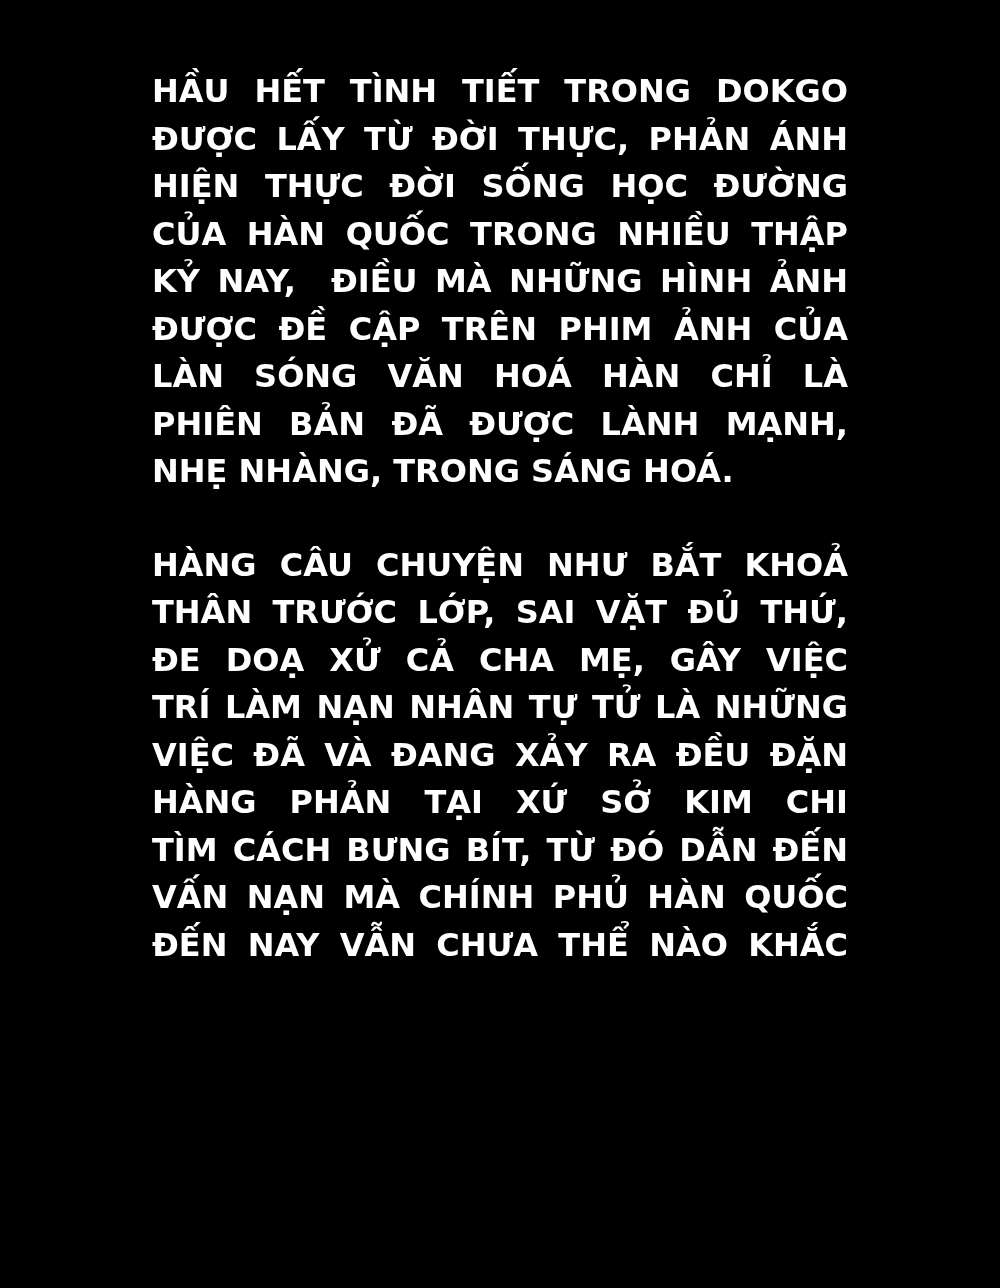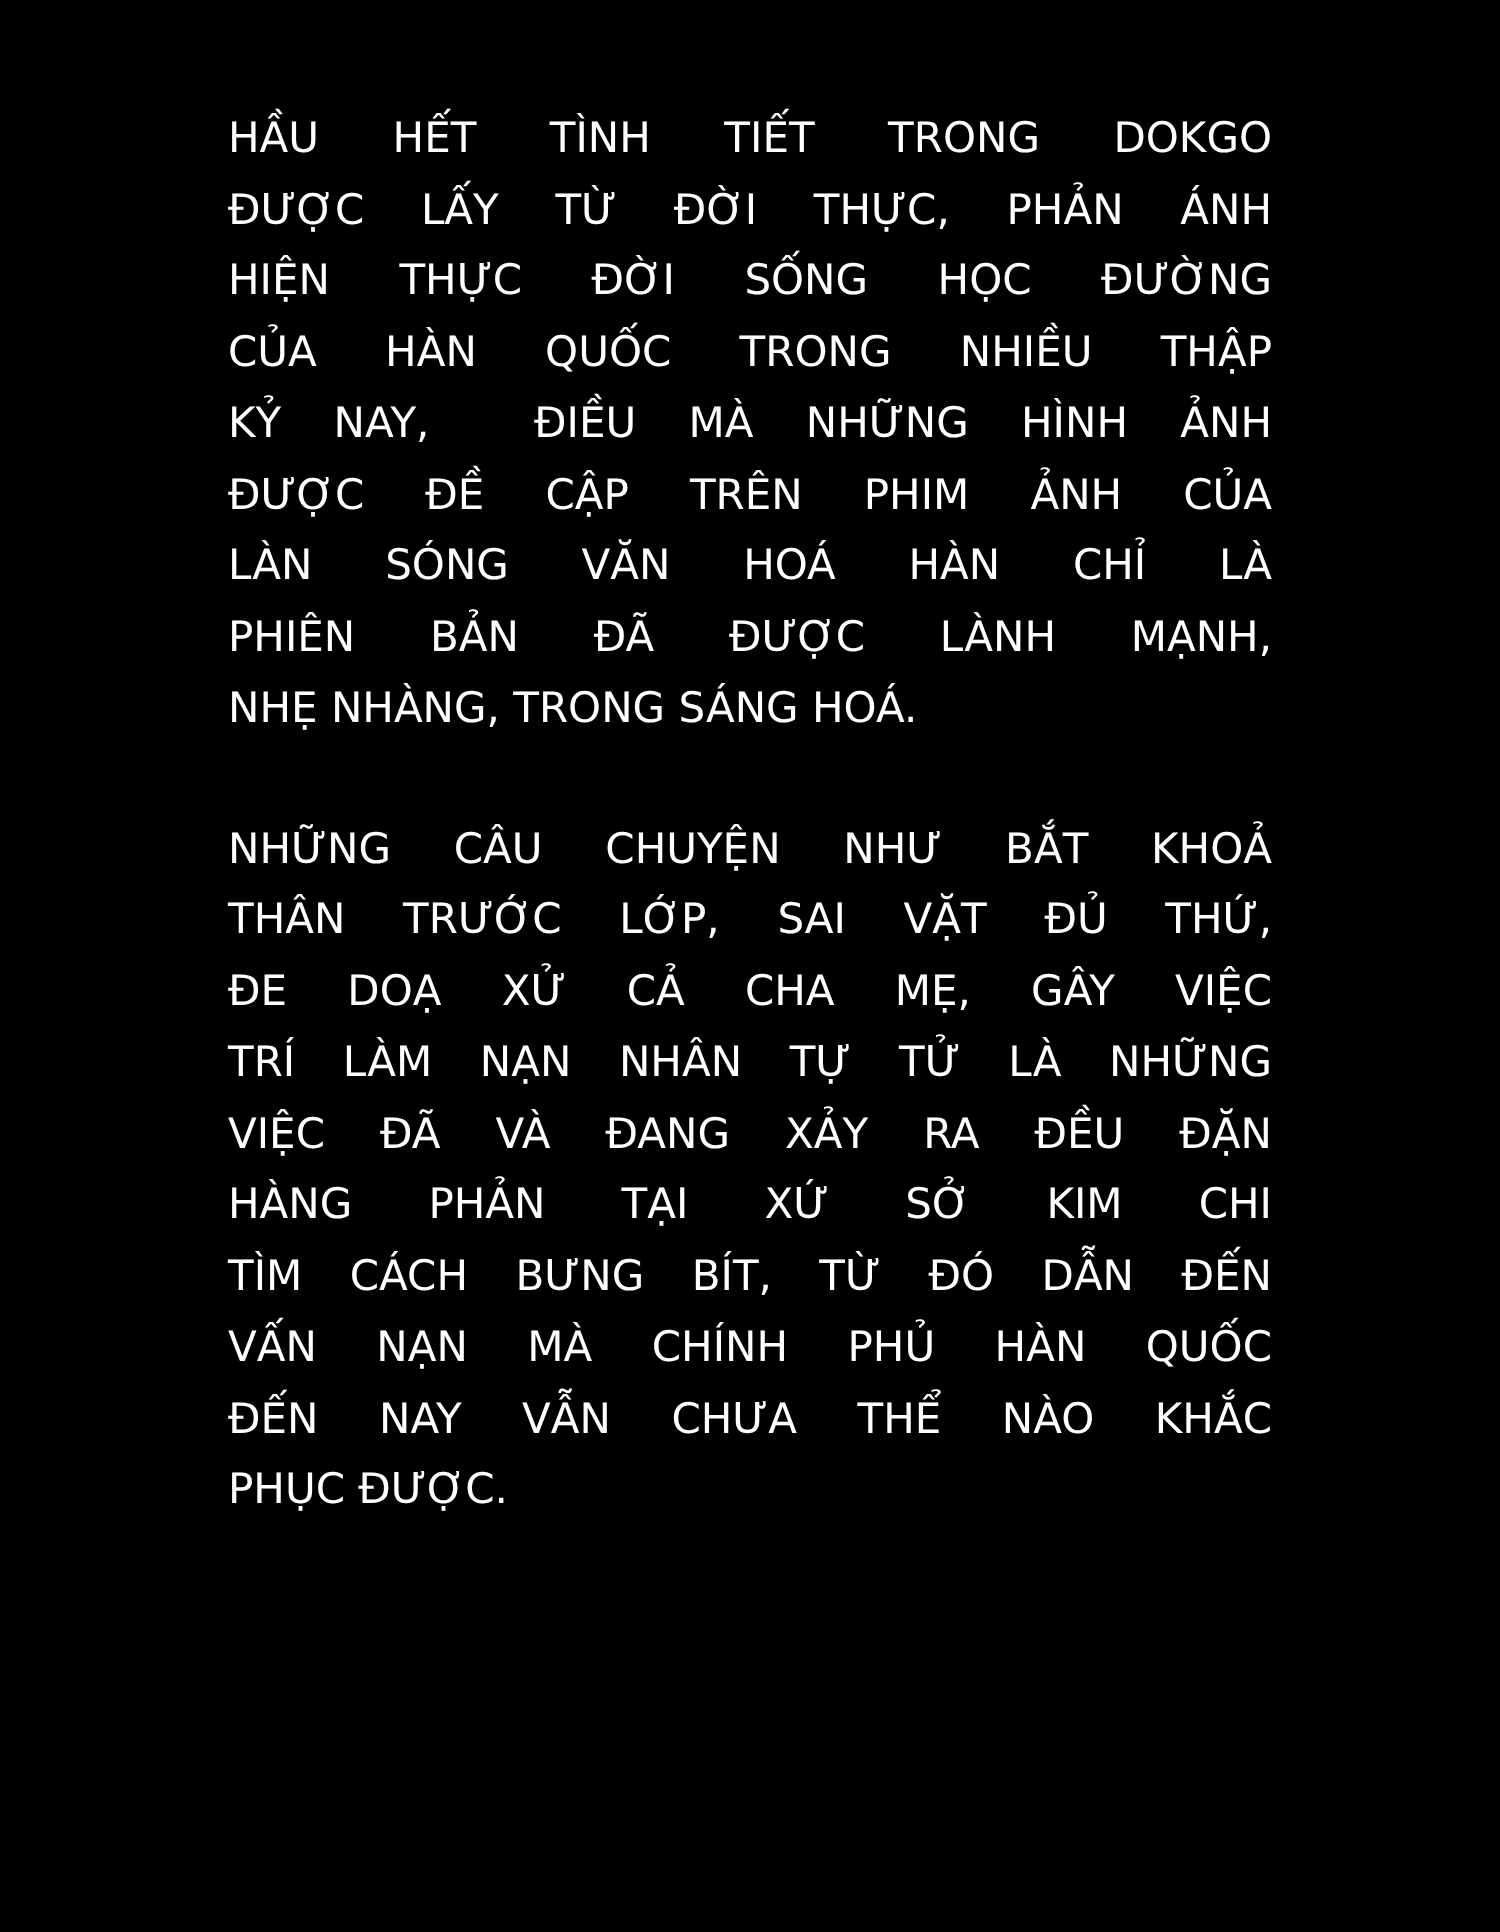--- a/index.html
+++ b/index.html
@@ -14,22 +14,22 @@
     margin: 0 auto;
     background: var(--bg, #000000);
     overflow: hidden;
   }
   .note-block {
     width: 696px;
     margin: 0 auto;
     padding-top: 68px;
     color: var(--fg, #ffffff);
     font-family: "DejaVu Sans", sans-serif;
-    font-weight: normal;
-    font-size: 28px;
+    font-weight: bold;
+    font-size: 32px;
     line-height: 47.5px;
     -webkit-font-smoothing: antialiased;
   }
   .para + .para {
     margin-top: 46px;
   }
   .line {
     white-space: nowrap;
   }
   .line.justified {
@@ -52,25 +52,24 @@
         <div class="line justified">ĐƯỢC LẤY TỪ ĐỜI THỰC, PHẢN ÁNH</div>
         <div class="line justified">HIỆN THỰC ĐỜI SỐNG HỌC ĐƯỜNG</div>
         <div class="line justified">CỦA HÀN QUỐC TRONG NHIỀU THẬP</div>
         <div class="line justified">KỶ NAY,&nbsp; ĐIỀU MÀ NHỮNG HÌNH ẢNH</div>
         <div class="line justified">ĐƯỢC ĐỀ CẬP TRÊN PHIM ẢNH CỦA</div>
         <div class="line justified">LÀN SÓNG VĂN HOÁ HÀN CHỈ LÀ</div>
         <div class="line justified">PHIÊN BẢN ĐÃ ĐƯỢC LÀNH MẠNH,</div>
         <div class="line centered">NHẸ NHÀNG, TRONG SÁNG HOÁ.</div>
       </div>
       <div class="para">
-        <div class="line justified">NHỮNG CÂU CHUYỆN NHƯ BẮT KHOẢ</div>
+        <div class="line justified">HÀNG CÂU CHUYỆN NHƯ BẮT KHOẢ</div>
         <div class="line justified">THÂN TRƯỚC LỚP, SAI VẶT ĐỦ THỨ,</div>
         <div class="line justified">ĐE DOẠ XỬ CẢ CHA MẸ, GÂY VIỆC</div>
         <div class="line justified">TRÍ LÀM NẠN NHÂN TỰ TỬ LÀ NHỮNG</div>
         <div class="line justified">VIỆC ĐÃ VÀ ĐANG XẢY RA ĐỀU ĐẶN</div>
         <div class="line justified">HÀNG PHẢN TẠI XỨ SỞ KIM CHI</div>
         <div class="line justified">TÌM CÁCH BƯNG BÍT, TỪ ĐÓ DẪN ĐẾN</div>
         <div class="line justified">VẤN NẠN MÀ CHÍNH PHỦ HÀN QUỐC</div>
         <div class="line justified">ĐẾN NAY VẪN CHƯA THỂ NÀO KHẮC</div>
-        <div class="line centered">PHỤC ĐƯỢC.</div>
       </div>
     </div>
 </div>
 
 </body></html>

